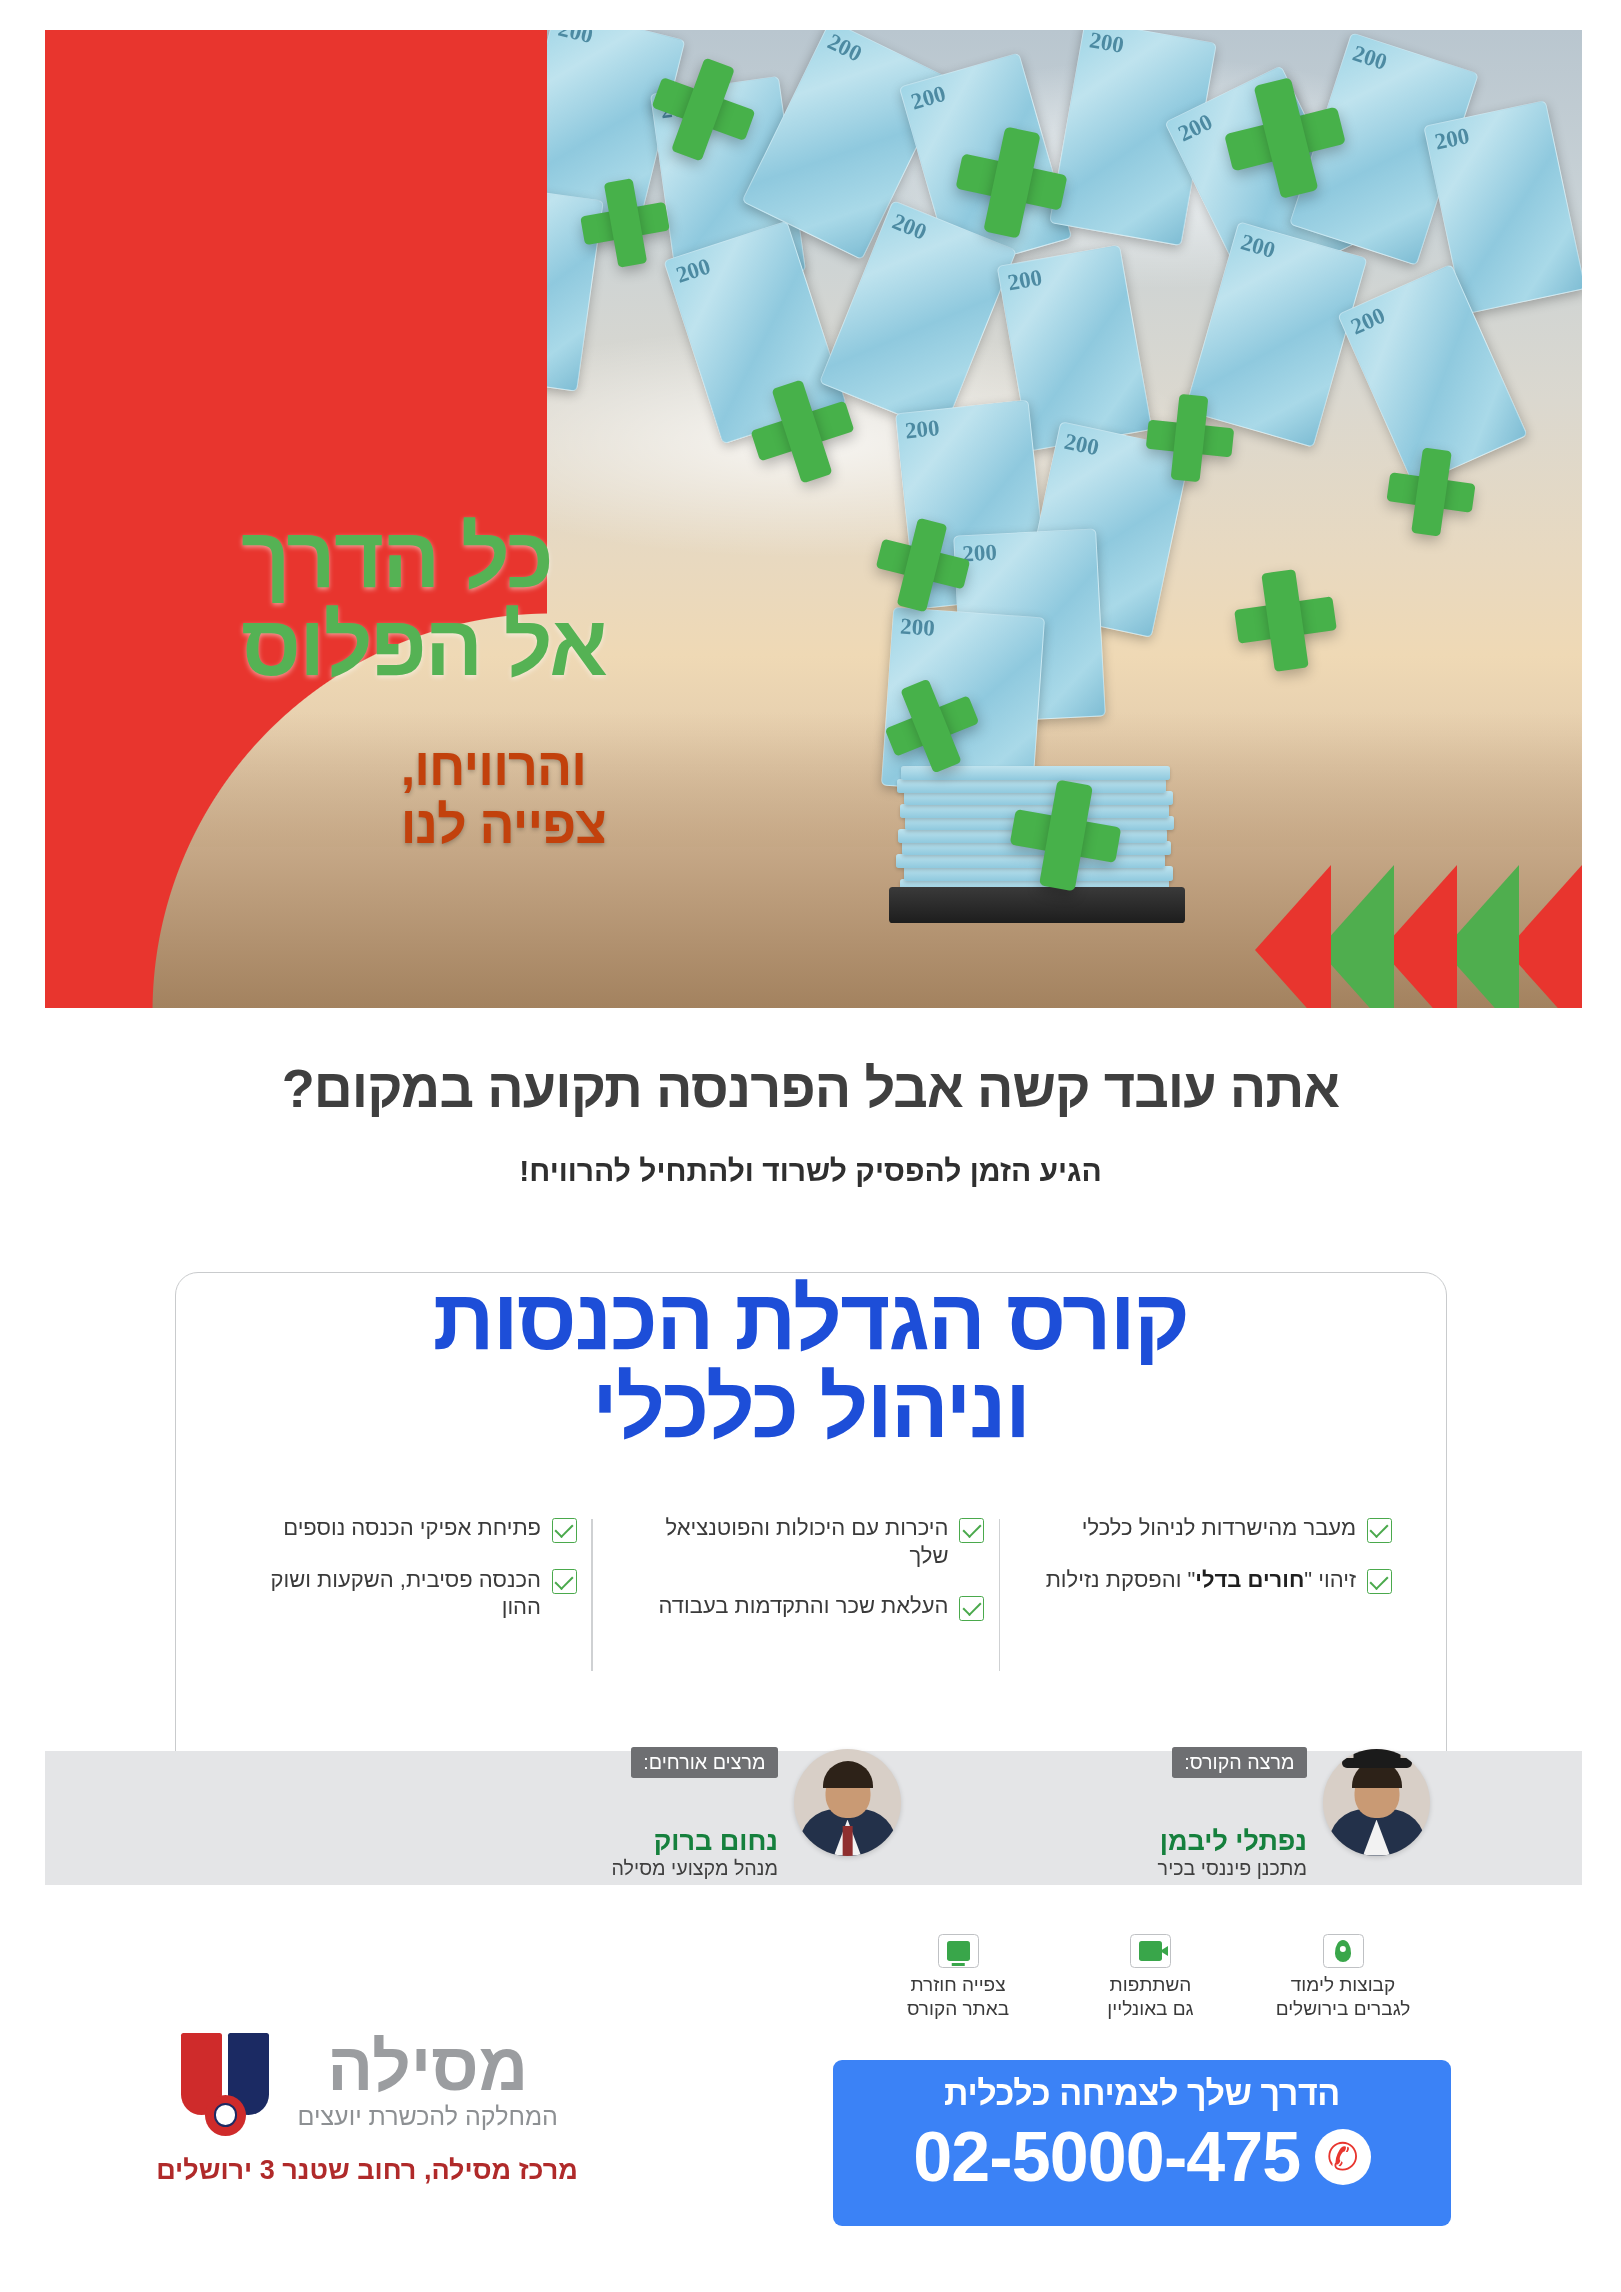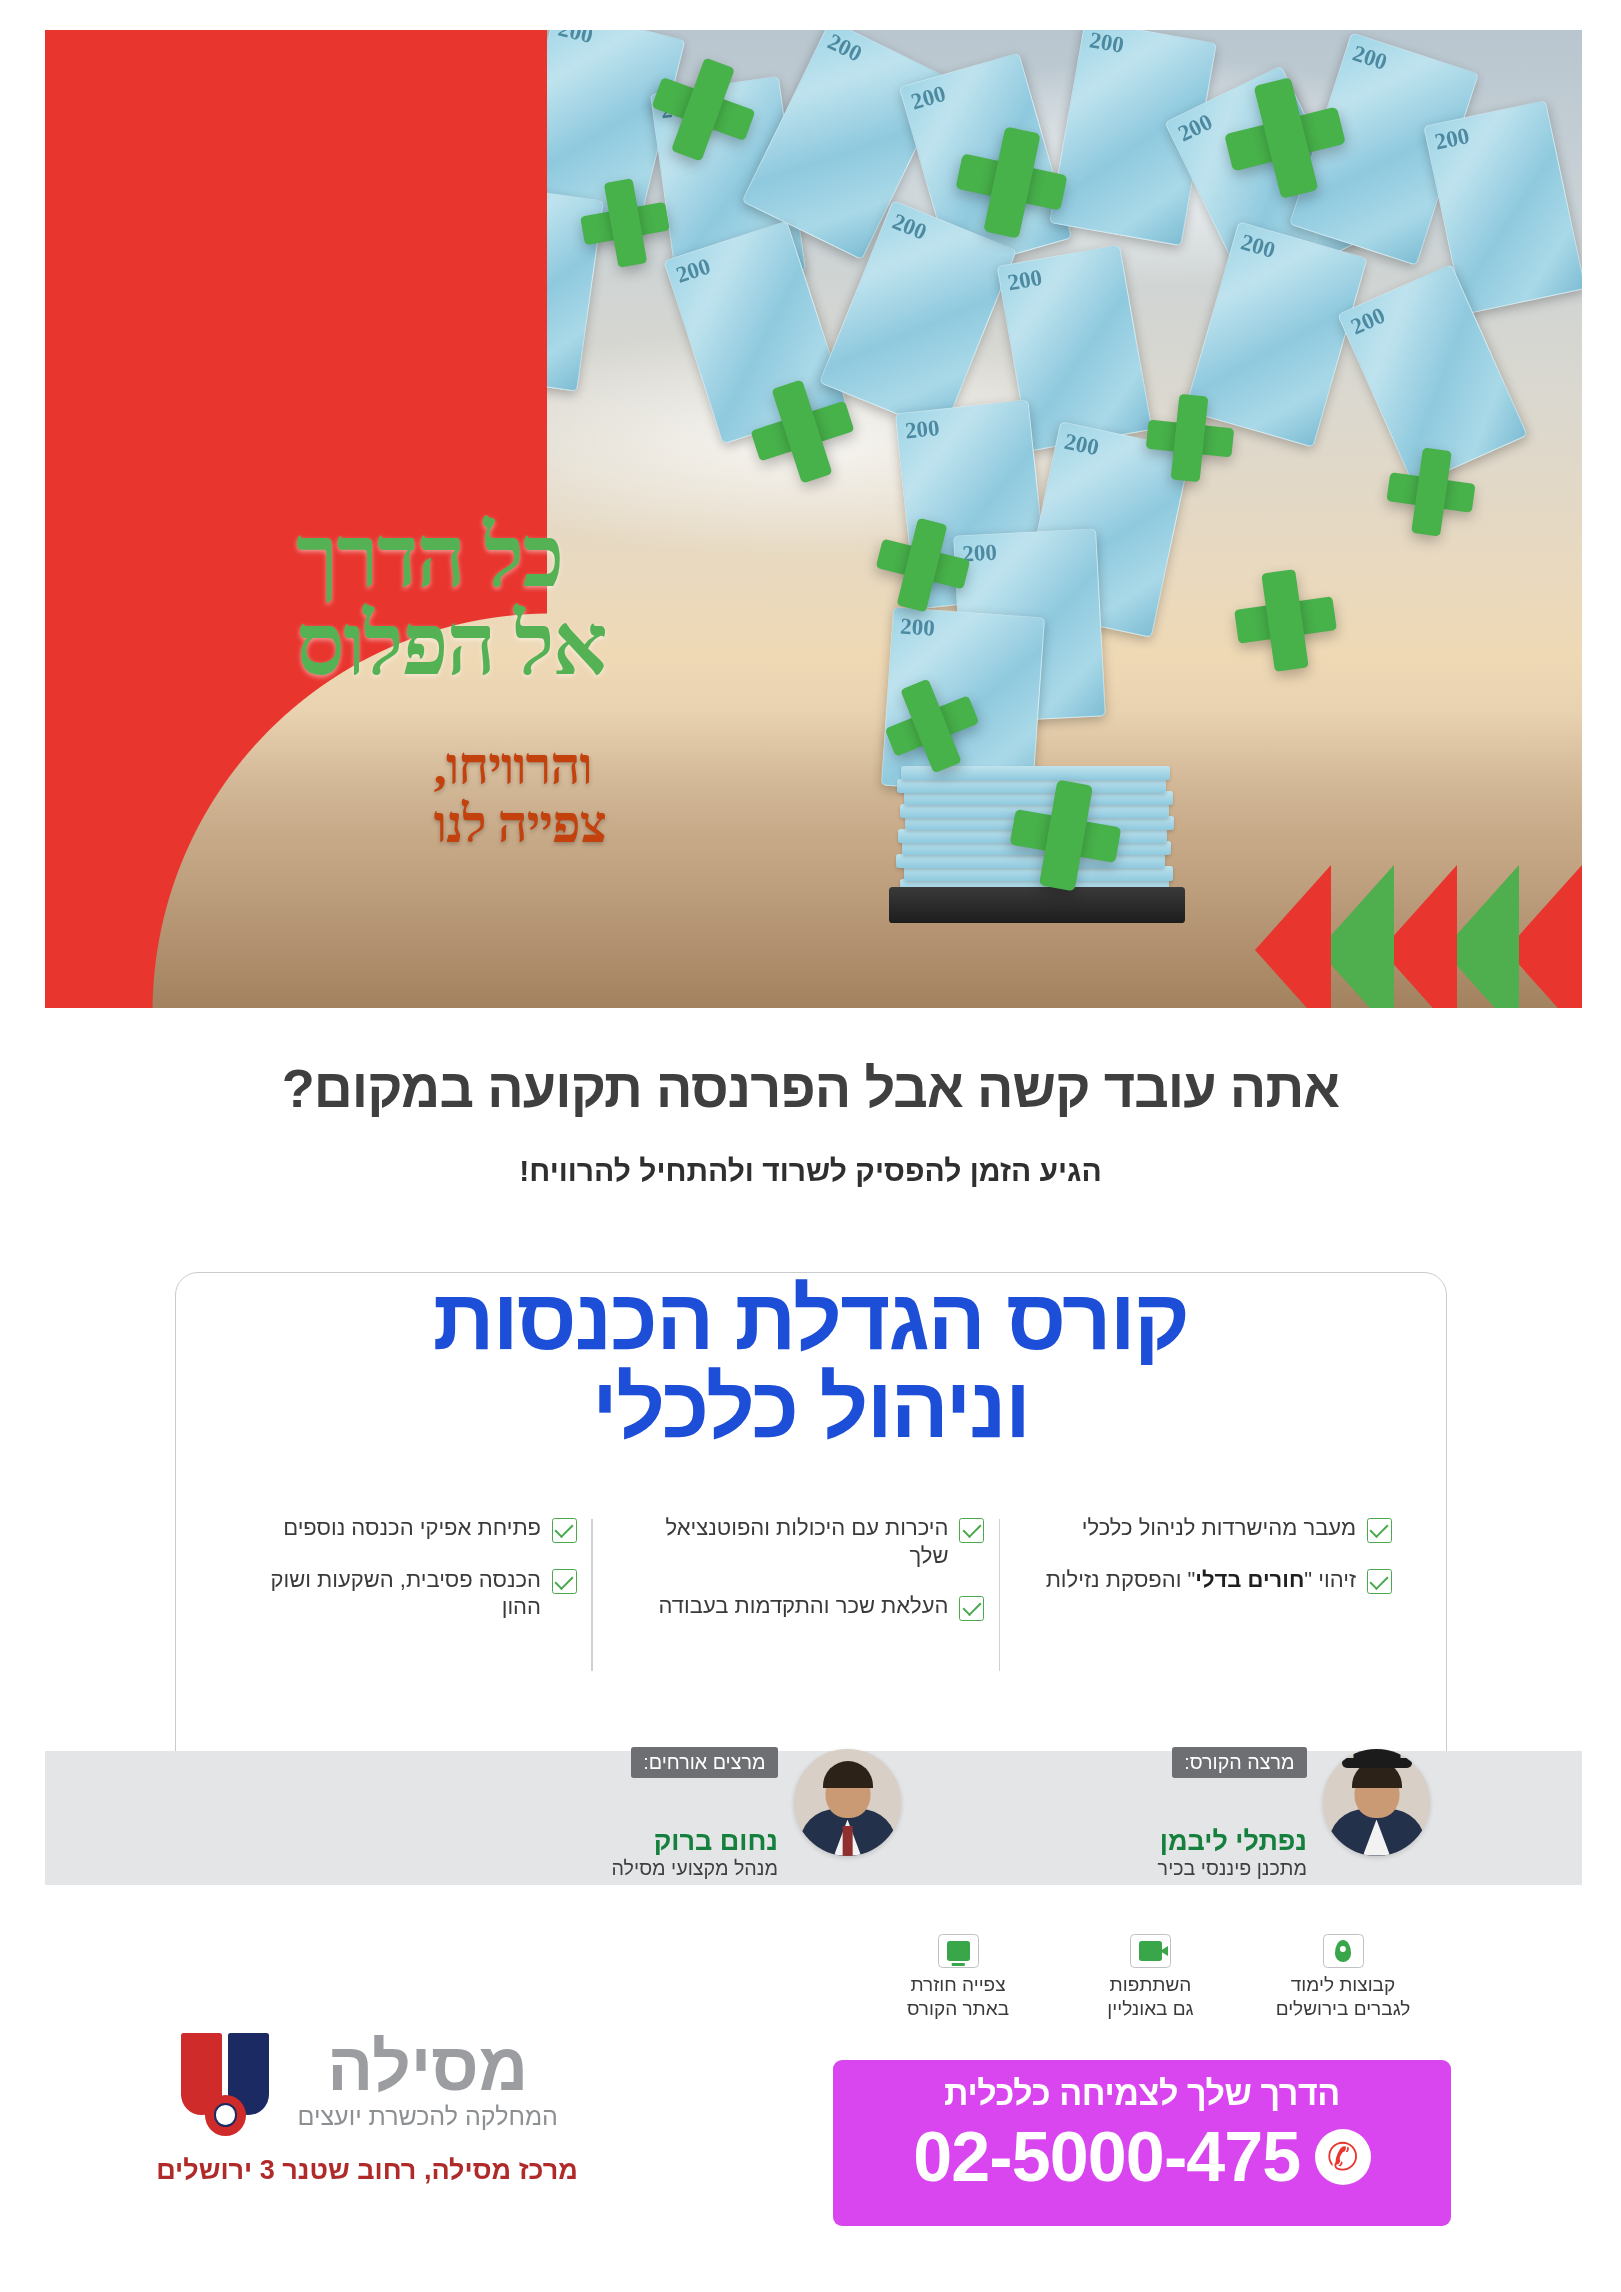--- a/index.html
+++ b/index.html
@@ -16,21 +16,20 @@
     height: 2293px;
     background: #ffffff;
   }
 
   
   .hero {
     position: absolute;
     left: 45px; top: 30px;
     width: 1537px; height: 978px;
     overflow: hidden;
-    font-family: Liberation Serif, serif;
   }
   .hero-sky {
     position: absolute; inset: 0;
     background:
       linear-gradient(to bottom,
         #b9c6cf 0%,
         #c9d2d6 18%,
         #dbd8cf 38%,
         #e8d9c0 54%,
         #efd9b5 64%,
@@ -346,21 +345,21 @@
   .feat-icon .gl.screen:after {
     content:""; position:absolute; left:50%; bottom:-5.4px; transform:translateX(-50%);
     width:12.5px; height:3.6px; background:#39a64a;
   }
   .feat-txt { font-size: 19px; line-height: 1.22; color: #3a3a3a; direction: rtl; }
 
   .cta {
     position: absolute;
     left: 833px; top: 2060px;
     width: 618px; height: 166px;
-    background: #d946ef;
+    background: #3b82f6;
     border-radius: 9px;
     color: #ffffff;
     direction: rtl;
     text-align: center;
   }
   .cta-top { font-size: 34px; font-weight: 700; padding-top: 14.3px; letter-spacing: -0.4px; }
   .cta-phone {
     display: flex; flex-direction: row-reverse; align-items: center; justify-content: center;
     gap: 14.3px; margin-top: 3.6px;
   }

